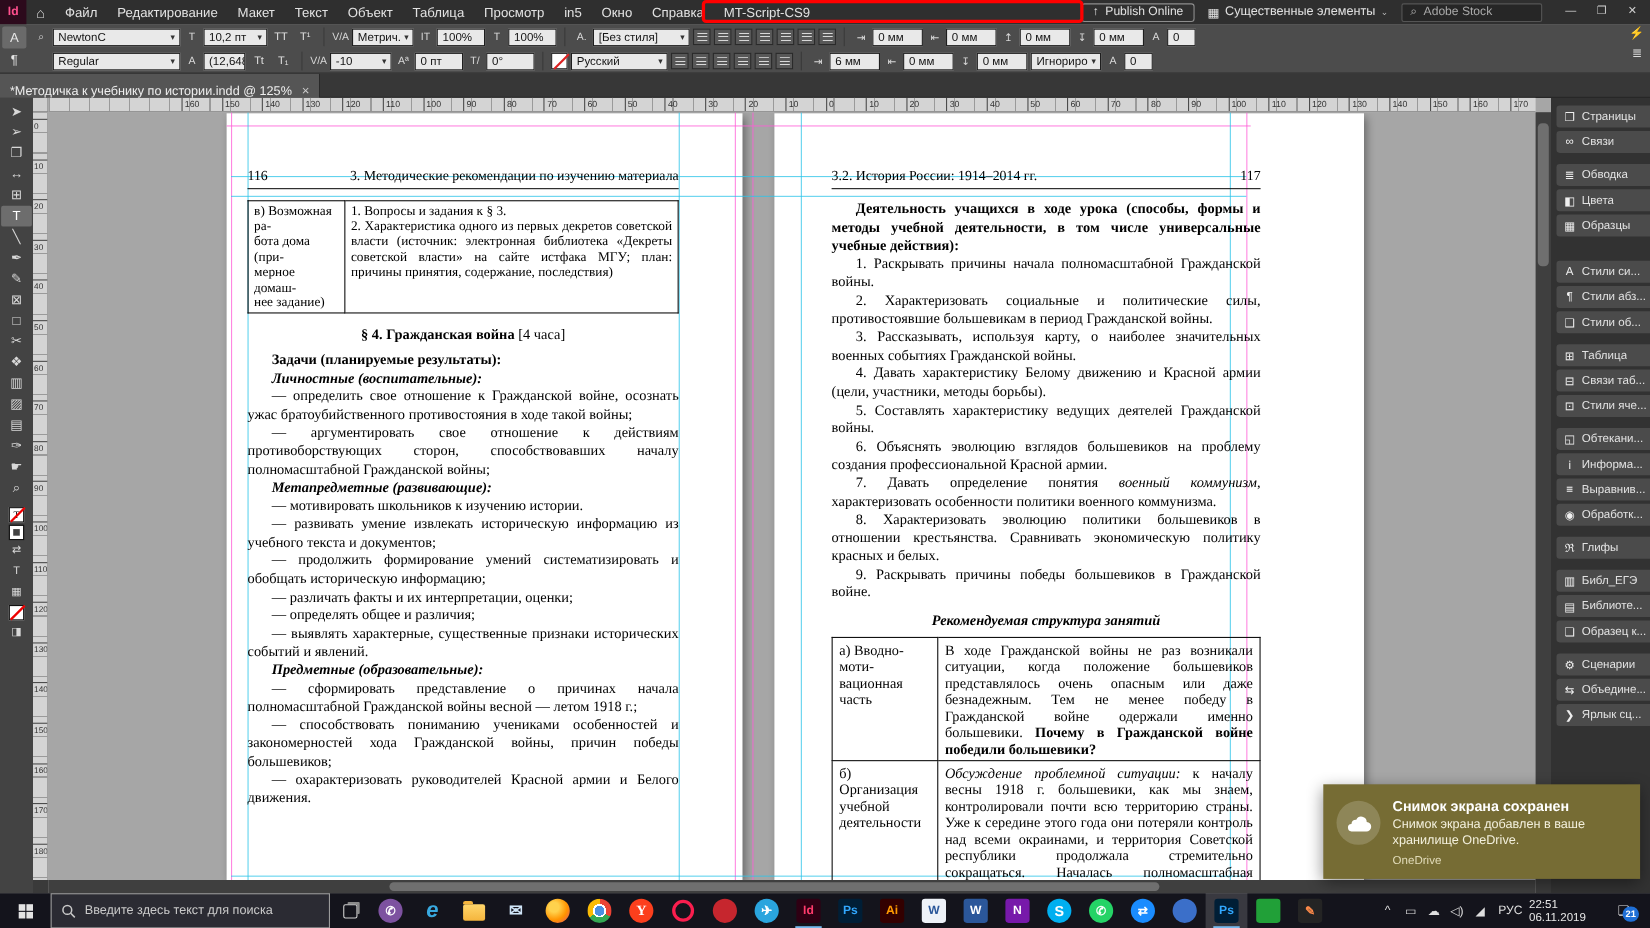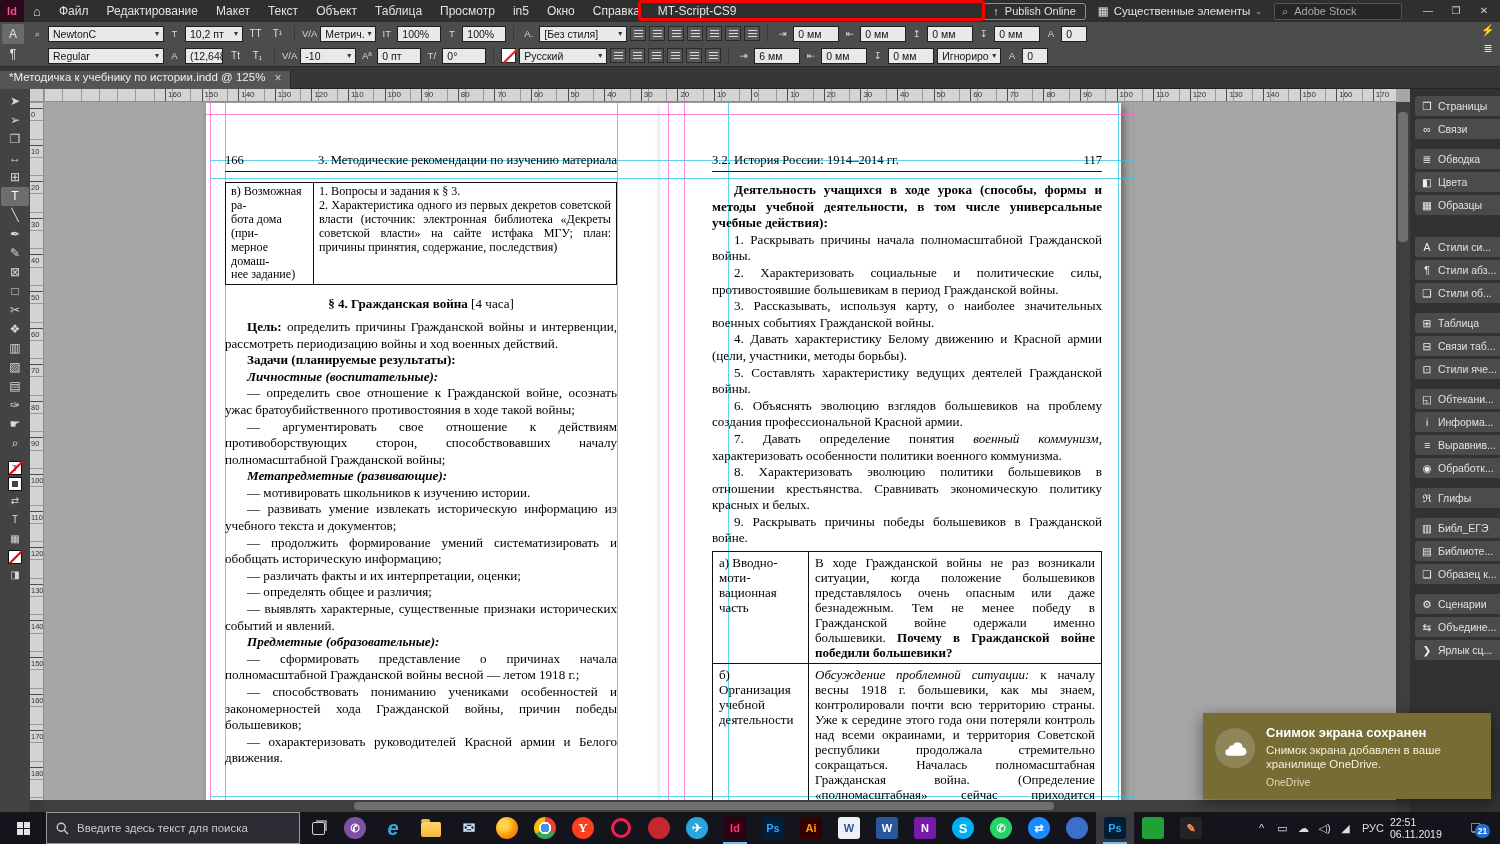--- a/index.html
+++ b/index.html
@@ -46,21 +46,21 @@
   .al .bars{width:9px;height:8px;background:repeating-linear-gradient(#d8d8d8 0 1px,transparent 1px 3px)}
   .mini-none{width:15px;height:15px;background:#fff;border:1px solid #222;position:relative;flex:0 0 auto}
   .mini-none::after{content:"";position:absolute;left:-1px;top:6px;width:19px;height:2px;background:#d22;
     transform:rotate(-45deg)}
   .cb-right{position:absolute;right:5px;top:2px;display:flex;flex-direction:column;gap:5px;align-items:center}
   .cb-right div{color:#ddd;font-size:11px}
 
   
   .tabbar{position:absolute;top:67px;left:0;right:0;height:22px;background:#373737;z-index:30;
     border-bottom:1px solid #242424}
-  .doc-tab{display:inline-flex;gap:9px;align-items:flex-start;height:22px;background:#555;color:#eee;
+  .doc-tab{display:inline-flex;gap:9px;align-items:flex-end;height:22px;background:#555;color:#eee;
     font-size:11.5px;padding:0 9px;border-right:1px solid #282828}
   .tab-close{color:#ccc;font-size:12px}
 
   
   .toolbar{position:absolute;left:0;top:89px;bottom:32px;width:30px;background:#434343;z-index:30;
     display:flex;flex-direction:column;align-items:center;padding-top:3px}
   .tool{width:28px;height:19px;line-height:19px;text-align:center;color:#d8d8d8;font-size:12px;border-radius:2px}
   .tool.small{height:16px;line-height:16px;font-size:10px}
   .tool.active{background:#6d6d6d;color:#fff}
   .toolbox2{margin-top:8px;display:flex;flex-direction:column;align-items:center;gap:3px}
@@ -82,21 +82,21 @@
     border-right:1px solid #8e8e8e;overflow:hidden;
     background-image:repeating-linear-gradient(to bottom,#9a9a9a 0 1px,transparent 1px 18.3px)}
   .vtick{position:absolute;left:0;width:14px;border-top:1px solid #4c4c4c}
   .vtick span{position:absolute;left:1px;top:1px;font-size:7.5px;color:#333}
 
   
   .canvas{position:absolute;left:44px;top:102px;width:1352px;height:698px;background:#a6a6a6;
     overflow:hidden;z-index:20}
   .page{position:absolute;top:1px;height:697px;background:#fff;box-shadow:3px 3px 8px rgba(0,0,0,.4)}
   .page-left{left:162px;width:469px}
-  .page-right{left:616px;width:461px}
+  .page-right{left:660px;width:536px}
   .gv{position:absolute;top:0;bottom:0;width:1px;z-index:5;opacity:.75}
   .gh{position:absolute;height:1px;z-index:5;opacity:.75}
   .g-cyan{background:#2ec4e8}
   .g-pink{background:#ff5fd7}
 
   
   .runhead{position:absolute;top:50px;display:flex;justify-content:space-between;z-index:6;
     font-family:"Liberation Serif",serif;font-size:12.6px;color:#000;border-bottom:1px solid #1a1a1a;
     padding-bottom:3px}
   .flow{position:absolute;top:79px;z-index:6;font-family:"Liberation Serif",serif;font-size:13.1px;
@@ -531,39 +531,38 @@
     </div>
     <div class="vtick" style="top: 664.8px;">
       <span>180</span>
     </div>
   </div>
 
 <div class="canvas">
 
   <div class="page page-left">
     <div class="runhead" style="left:19px;width:392px">
-      <span>166</span>
+      <span>116</span>
       <span>3. Методические рекомендации по изучению материала</span>
     </div>
     <div class="flow" style="left:19px;width:392px">
       <table class="doc-table">
         <tbody>
           <tr>
             <td class="c1">в) Возможная ра-
 бота дома (при-
 мерное домаш-
 нее задание)</td>
             <td class="pre">1. Вопросы и задания к § 3.
 2. Характеристика одного из первых декретов советской власти (источник: электронная библиотека «Декреты советской власти» на сайте истфака МГУ; план: причины принятия, содержание, последствия)</td>
           </tr>
         </tbody>
       </table>
       <div id="flowL">
           <div class="para head"><span class="seg b">§ 4. Гражданская война </span><span class="seg ">[4 часа]</span></div>
-          <div class="para "><span class="seg b">Цель: </span><span class="seg ">определить причины Гражданской войны и интервенции, рассмотреть периодизацию войны и ход военных действий.</span></div>
           <div class="para "><span class="seg b">Задачи (планируемые результаты):</span></div>
           <div class="para "><span class="seg bi">Личностные (воспитательные):</span></div>
           <div class="para "><span class="seg ">— определить свое отношение к Гражданской войне, осознать ужас братоубийственного противостояния в ходе такой войны;</span></div>
           <div class="para "><span class="seg ">— аргументировать свое отношение к действиям противоборствующих сторон, способствовавших началу полномасштабной Гражданской войны;</span></div>
           <div class="para "><span class="seg bi">Метапредметные (развивающие):</span></div>
           <div class="para "><span class="seg ">— мотивировать школьников к изучению истории.</span></div>
           <div class="para "><span class="seg ">— развивать умение извлекать историческую информацию из учебного текста и документов;</span></div>
           <div class="para "><span class="seg ">— продолжить формирование умений систематизировать и обобщать историческую информацию;</span></div>
           <div class="para "><span class="seg ">— различать факты и их интерпретации, оценки;</span></div>
           <div class="para "><span class="seg ">— определять общее и различия;</span></div>
@@ -586,20 +585,21 @@
           <div class="para "><span class="seg b">Деятельность учащихся в ходе урока (способы, формы и методы учебной деятельности, в том числе универсальные учебные действия):</span></div>
           <div class="para "><span class="seg ">1. Раскрывать причины начала полномасштабной Гражданской войны.</span></div>
           <div class="para "><span class="seg ">2. Характеризовать социальные и политические силы, противостоявшие большевикам в период Гражданской войны.</span></div>
           <div class="para "><span class="seg ">3. Рассказывать, используя карту, о наиболее значительных военных событиях Гражданской войны.</span></div>
           <div class="para "><span class="seg ">4. Давать характеристику Белому движению и Красной армии (цели, участники, методы борьбы).</span></div>
           <div class="para "><span class="seg ">5. Составлять характеристику ведущих деятелей Гражданской войны.</span></div>
           <div class="para "><span class="seg ">6. Объяснять эволюцию взглядов большевиков на проблему создания профессиональной Красной армии.</span></div>
           <div class="para "><span class="seg ">7. Давать определение понятия </span><span class="seg i">военный коммунизм</span><span class="seg ">, характеризовать особенности политики военного коммунизма.</span></div>
           <div class="para "><span class="seg ">8. Характеризовать эволюцию политики большевиков в отношении крестьянства. Сравнивать экономическую политику красных и белых.</span></div>
           <div class="para "><span class="seg ">9. Раскрывать причины победы большевиков в Гражданской войне.</span></div>
+          <div class="para head"><span class="seg bi">Рекомендуемая структура занятий</span></div>
         </div>
       <table class="doc-table2">
         <tbody id="tbodyR">
             <tr>
               <td class="c1">а) Вводно-моти-
 вационная часть</td>
               <td><span class="seg ">В ходе Гражданской войны не раз возникали ситуации, когда положение большевиков представлялось очень опасным или даже безнадежным. Тем не менее победу в Гражданской войне одержали именно большевики. </span><span class="seg b">Почему в Гражданской войне победили большевики?</span></td>
             </tr>
             <tr>
               <td class="c1">б) Организация

